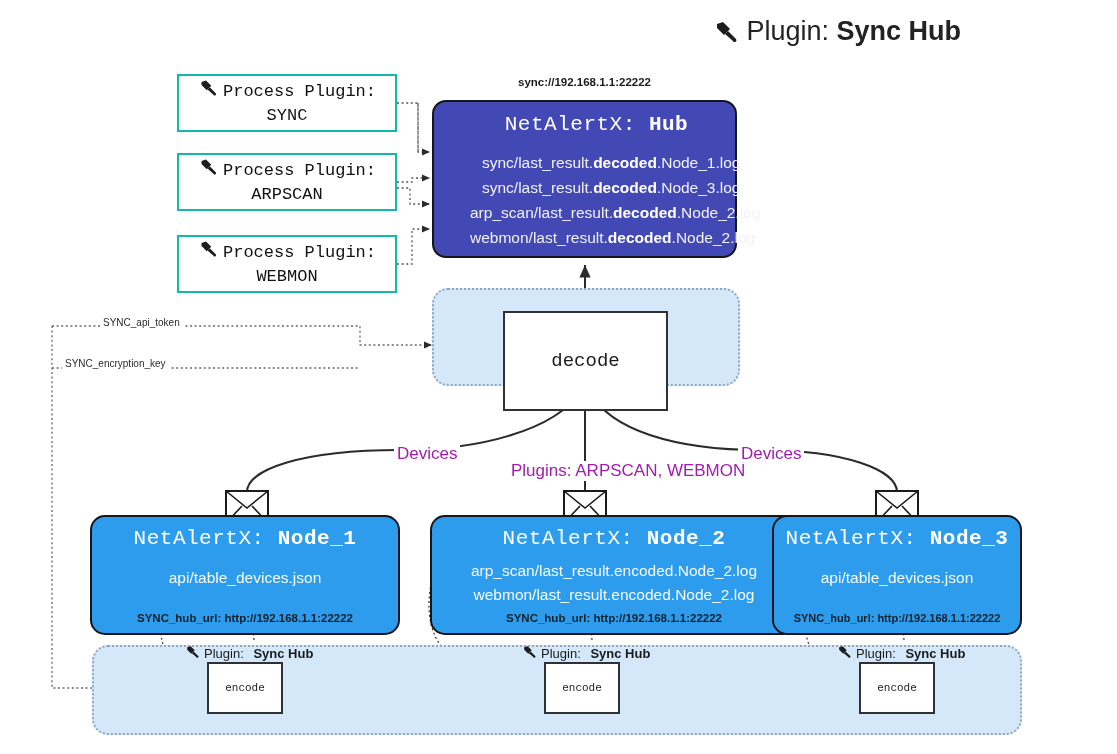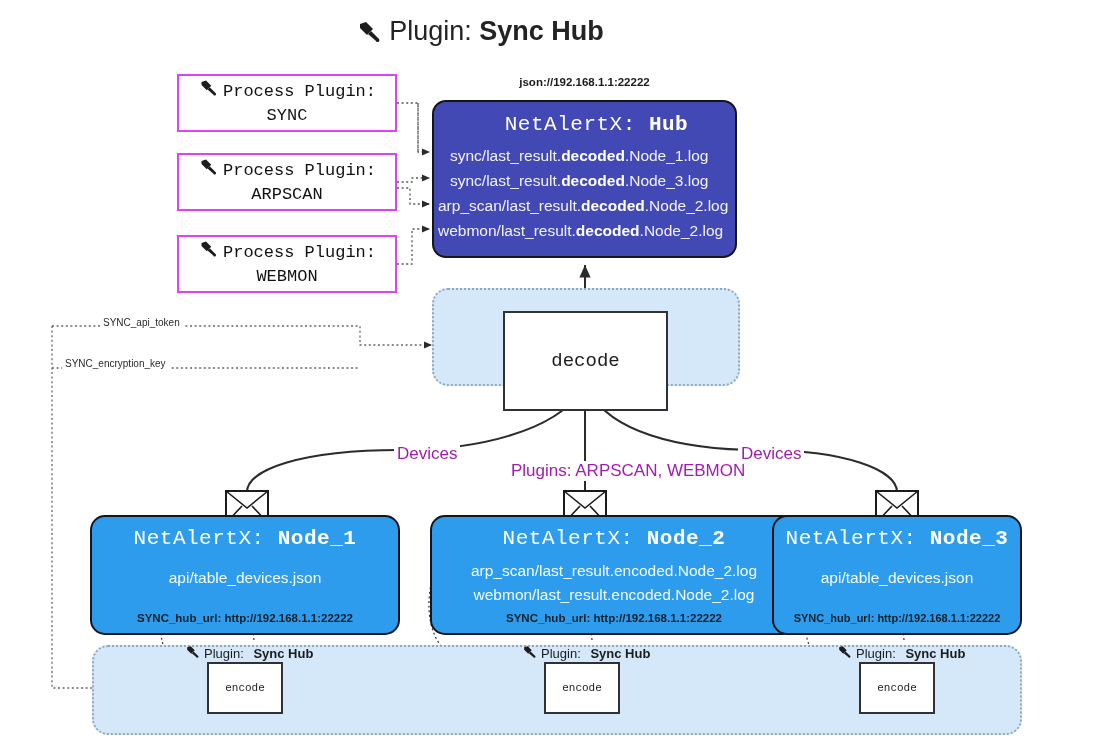--- a/index.html
+++ b/index.html
@@ -8,49 +8,49 @@
     font-family:"Liberation Sans",sans-serif;
     overflow:hidden;position:relative;
   }
   #stage{position:absolute;left:0;top:0;width:1117px;height:754px;}
   #edges{position:absolute;left:0;top:0;width:1117px;height:754px;pointer-events:none;}
 
   .abs{position:absolute;box-sizing:border-box;}
 
   
   .title{
-    left:0;top:16px;width:961px;text-align:center;
+    left:0;top:16px;width:961px;text-align:right;
     font-size:27px;color:#232323;white-space:nowrap;
   }
   .title .tplug{display:inline-block;vertical-align:-4px;margin-right:6px;}
   .title .bold{font-weight:bold;}
 
   
   .procbox{
-    border:2px solid #d946ef;background:#ffffff;
+    border:2px solid #14b8a6;background:#ffffff;
     font-family:"Liberation Mono","DejaVu Sans Mono",monospace;
     font-size:17px;color:#111;
     display:flex;flex-direction:column;align-items:center;justify-content:center;
     line-height:1.32;
   }
   .procbox .l1{display:flex;align-items:center;gap:3px;}
   .procbox .l2{letter-spacing:0px;}
 
   
   .hub{
     background:#4249b4;border:2px solid #15161c;border-radius:14px;
     color:#ffffff;
   }
   .hub .hub-title{
     text-align:center;margin-top:11px;
     font-family:"Liberation Mono","DejaVu Sans Mono",monospace;
     font-size:21px;letter-spacing:.5px;padding-left:24px;
   }
   .hub .hub-title b{font-weight:bold;}
-  .hub .loglist{margin-top:7px;}
+  .hub .loglist{margin-top:14px;padding-left:32px;}
   .hub .logline{
     font-size:15.5px;line-height:1.62;color:#f2f2f7;white-space:nowrap;
   }
   .hub .logline b{font-weight:bold;color:#ffffff;}
   .hub .l-indent1{padding-left:16px;}
   .hub .l-indent2{padding-left:4px;}
 
   .hub-url{
     font-size:11.5px;color:#1b1b1b;font-weight:bold;text-align:center;white-space:nowrap;
   }
@@ -219,21 +219,21 @@
               <path d="M3,4 L9,2 L16,9 L10,15 L3,8 Z"></path>
               <path d="M11,14 L14,11 L22,19 C23,20 22,22 21,22 C20,22 19,22 19,21 Z"></path>
             </g>
           </svg>
       </span>
       <span>Process Plugin:</span>
     </div>
     <div class="l2">WEBMON</div>
   </div>
 
-  <div class="abs hub-url" style="left:432px;top:76px;width:305px;">json://192.168.1.1:22222</div>
+  <div class="abs hub-url" style="left:432px;top:76px;width:305px;">sync://192.168.1.1:22222</div>
 
   <div class="abs hub" style="left:432px;top:100px;width:305px;height:158px;">
     <div class="hub-title">
       <span>NetAlertX:</span>
       <b>Hub</b>
     </div>
     <div class="loglist">
       <div class="logline l-indent1"><span>sync/last_result.</span><b>decoded</b><span>.Node_1.log</span></div>
       <div class="logline l-indent1"><span>sync/last_result.</span><b>decoded</b><span>.Node_3.log</span></div>
       <div class="logline l-indent2"><span>arp_scan/last_result.</span><b>decoded</b><span>.Node_2.log</span></div>

